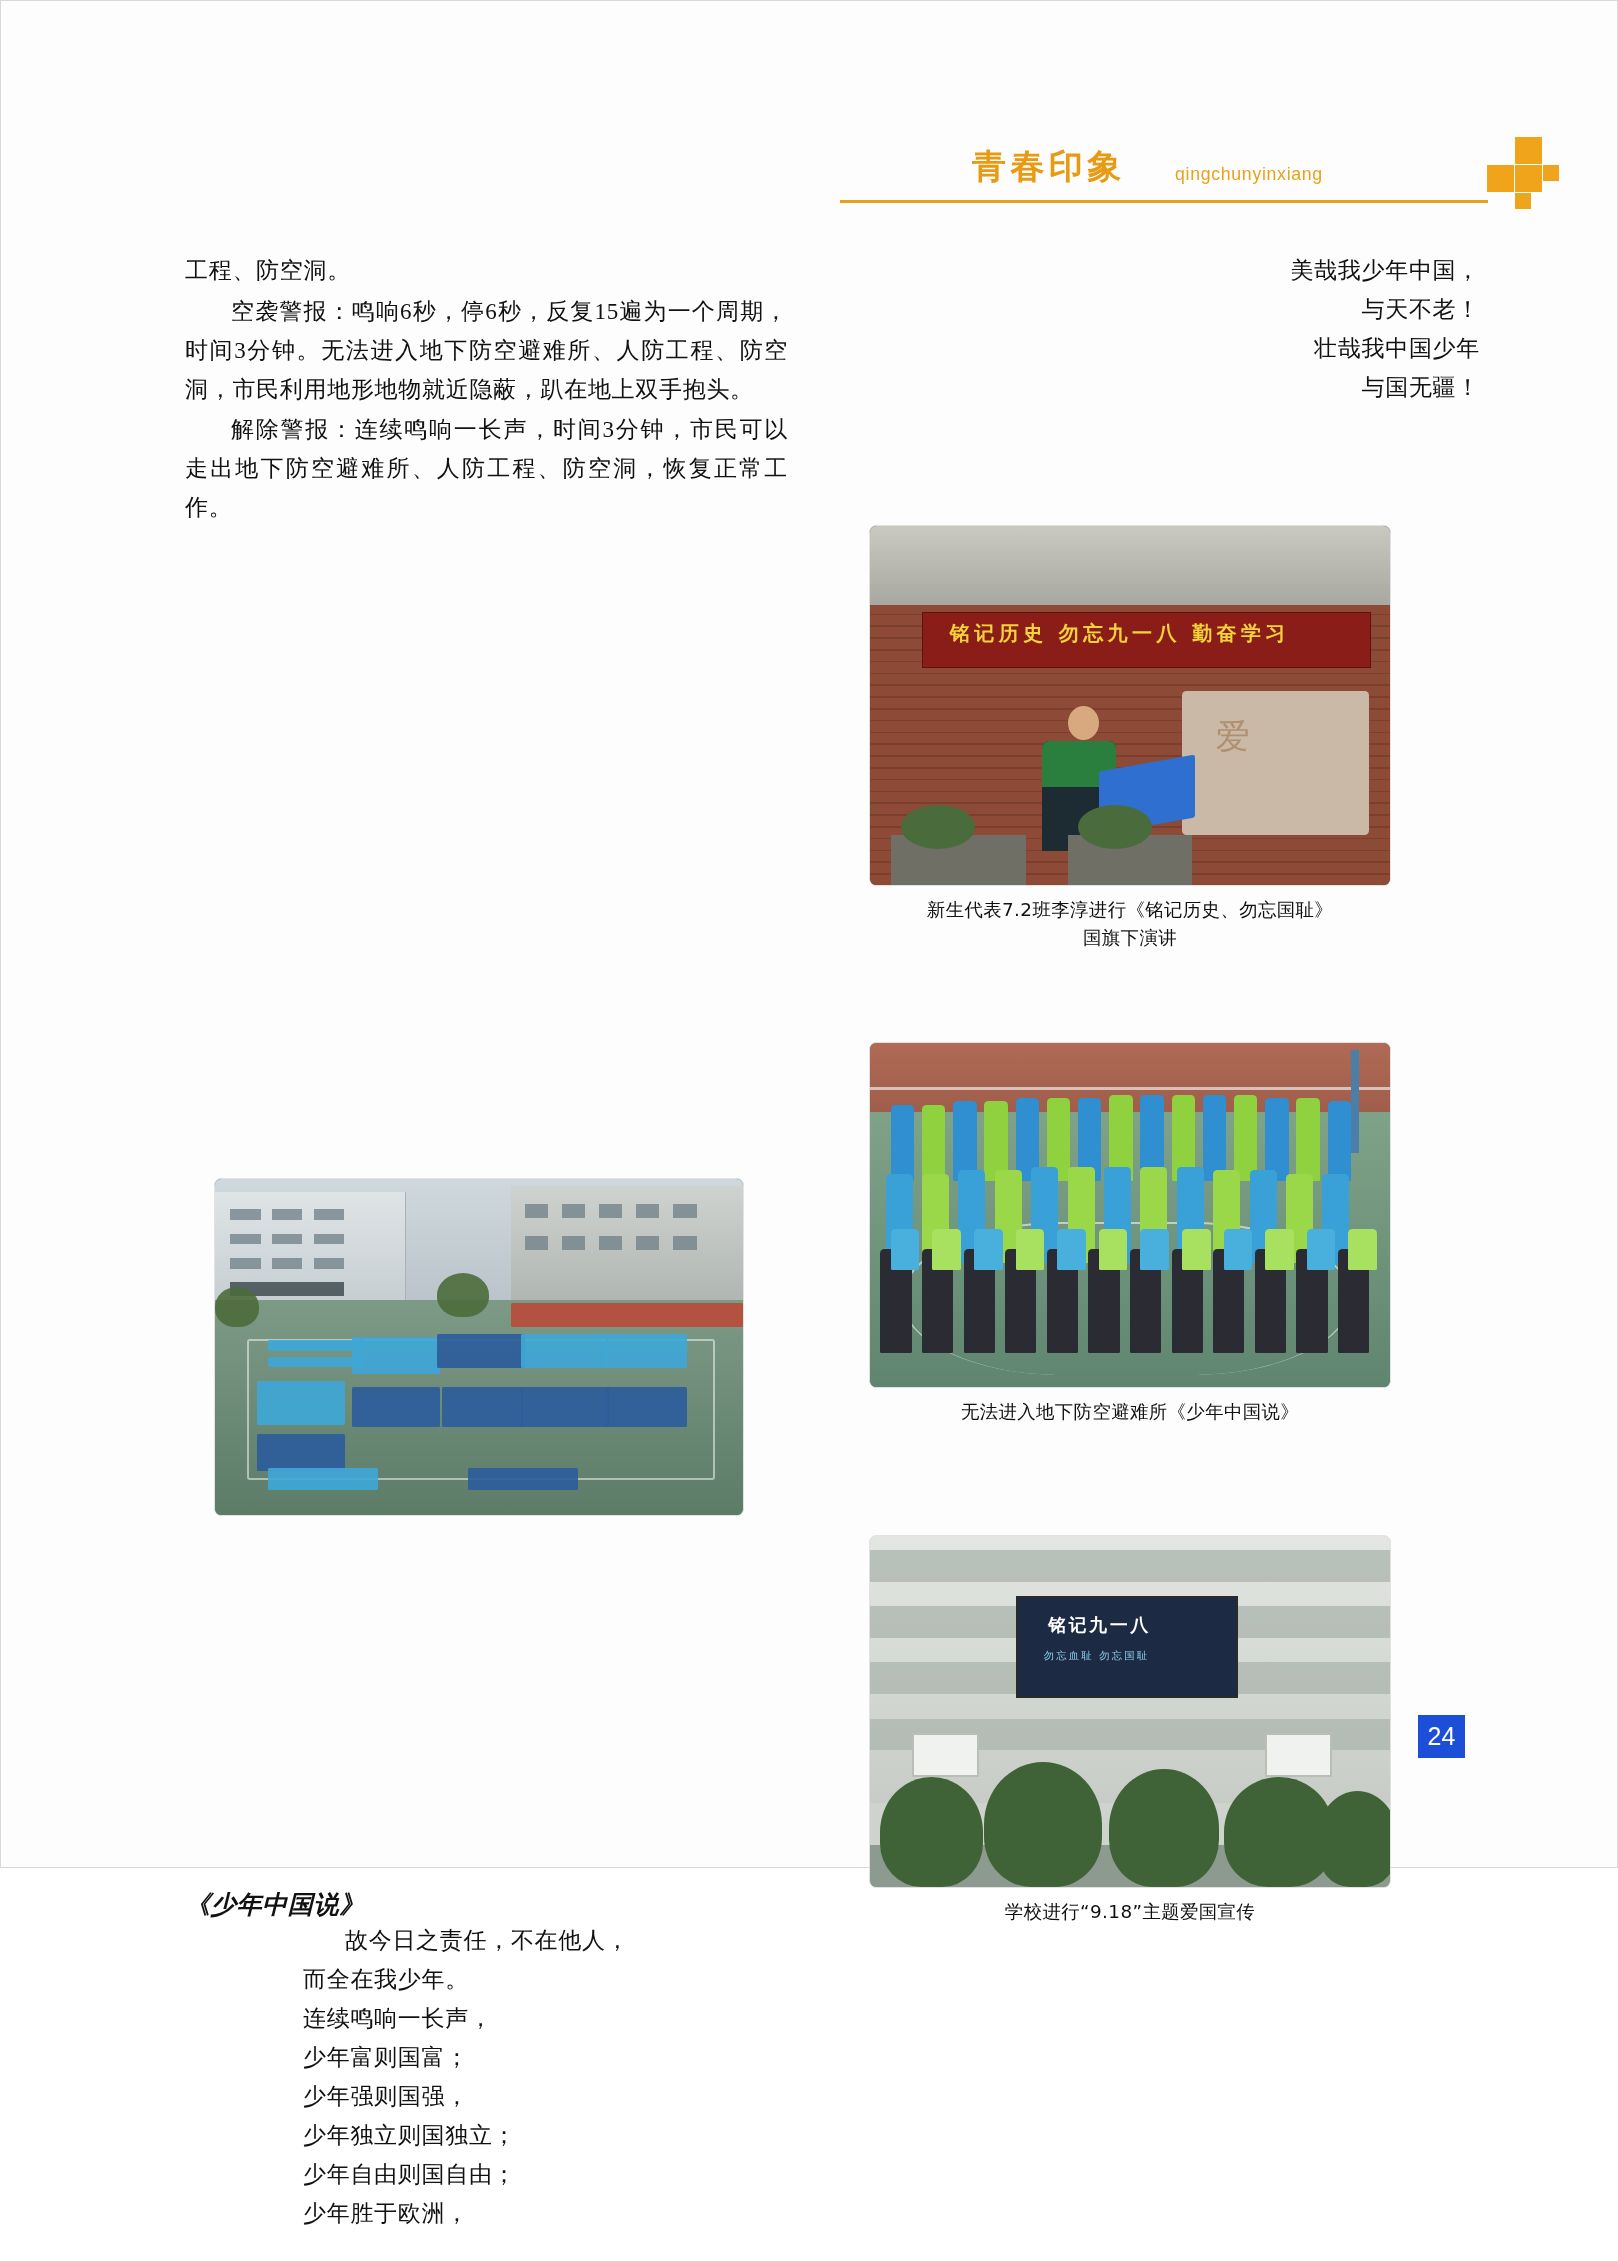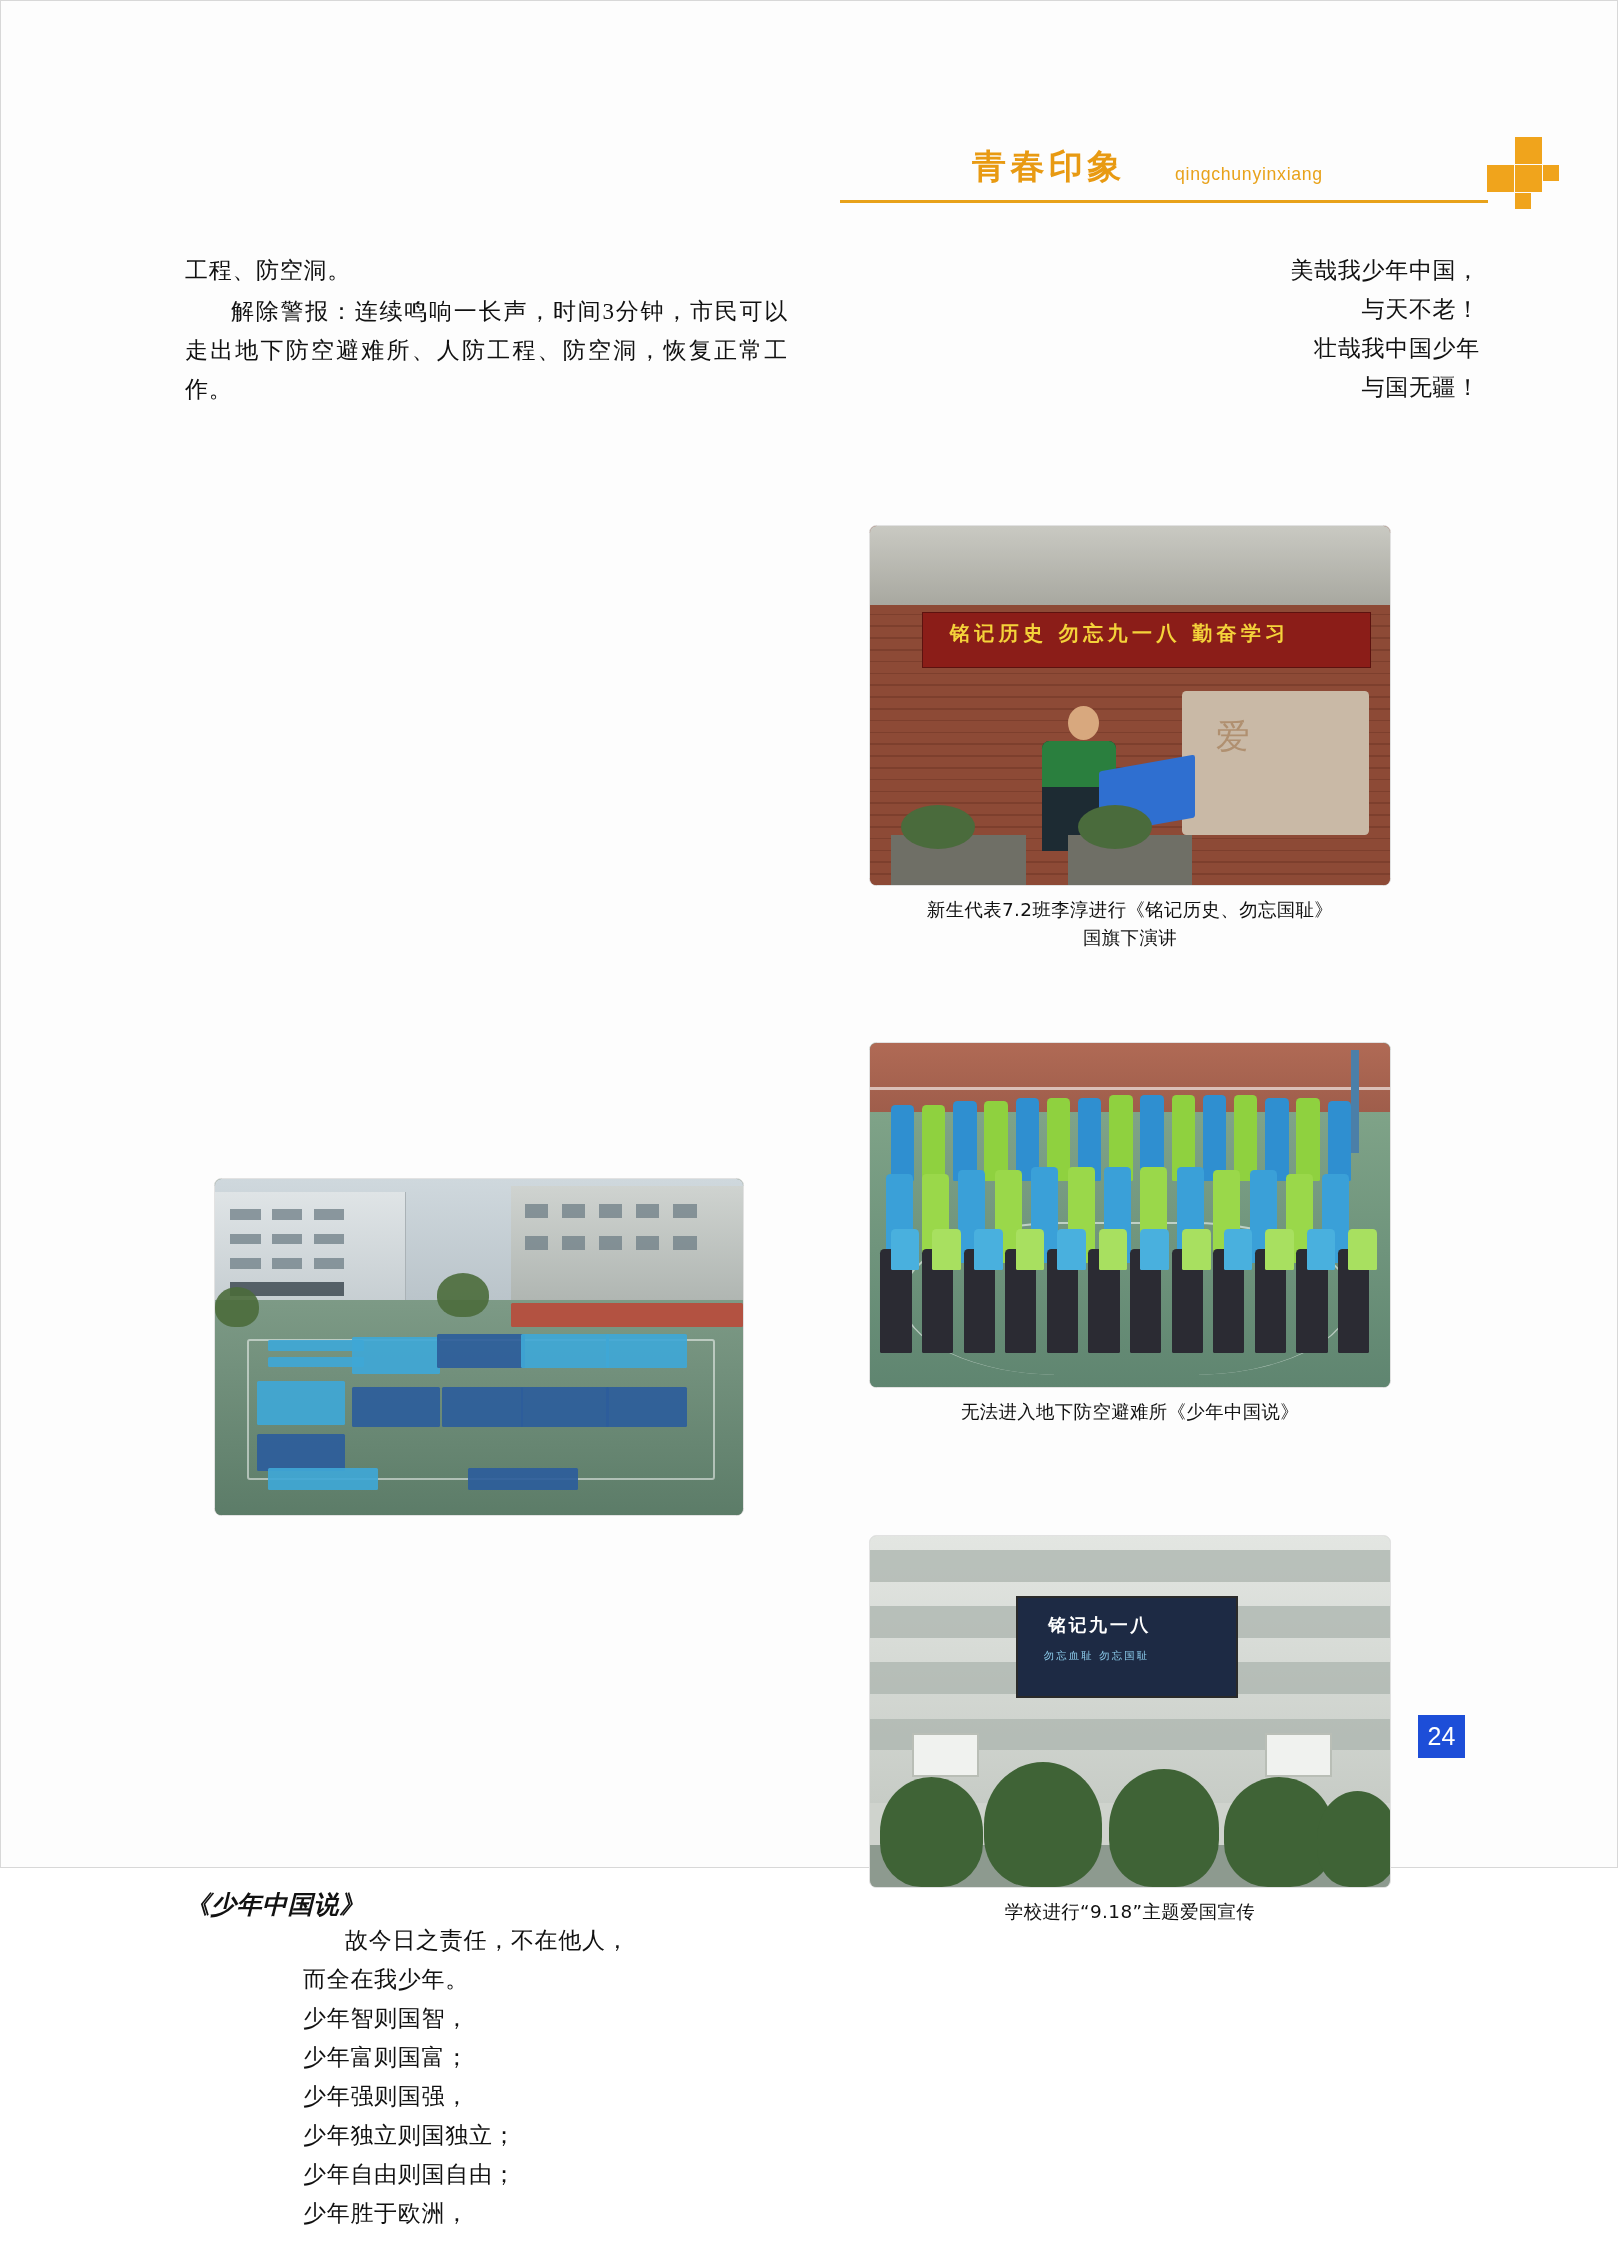--- a/index.html
+++ b/index.html
@@ -272,33 +272,34 @@
       <div class="sq a"></div>
       <div class="sq b"></div>
       <div class="sq c"></div>
       <div class="sq d"></div>
       <div class="sq e"></div>
     </div>
   </div>
 
   <div class="col-left">
     <p class="para">工程、防空洞。</p>
+    <p class="para indent">空袭警报：鸣响6秒，停6秒，反复15遍为一个周期，时间3分钟。无法进入地下防空避难所、人防工程、防空洞，市民利用地形地物就近隐蔽，趴在地上双手抱头。</p>
     <p class="para indent">解除警报：连续鸣响一长声，时间3分钟，市民可以走出地下防空避难所、人防工程、防空洞，恢复正常工作。</p>
   </div>
 
   <div style="position:absolute; left:184px; top:1082px; width:611px;">
     <div style="height:0"></div>
   </div>
 
 
   <div style="position:absolute; left:184px; top:1887px; width:611px;">
     <p class="poem-title">《少年中国说》</p>
     <p class="poem-line first">故今日之责任，不在他人，</p>
     <p class="poem-line">而全在我少年。</p>
-    <p class="poem-line">少年智则国智，</p>
+    <p class="poem-line">连续鸣响一长声，</p>
     <p class="poem-line">少年富则国富；</p>
     <p class="poem-line">少年强则国强，</p>
     <p class="poem-line">少年独立则国独立；</p>
     <p class="poem-line">少年自由则国自由；</p>
     <p class="poem-line">少年胜于欧洲，</p>
 
   </div>
 
   <div class="col-right">
     <p class="verse">美哉我少年中国，</p>

